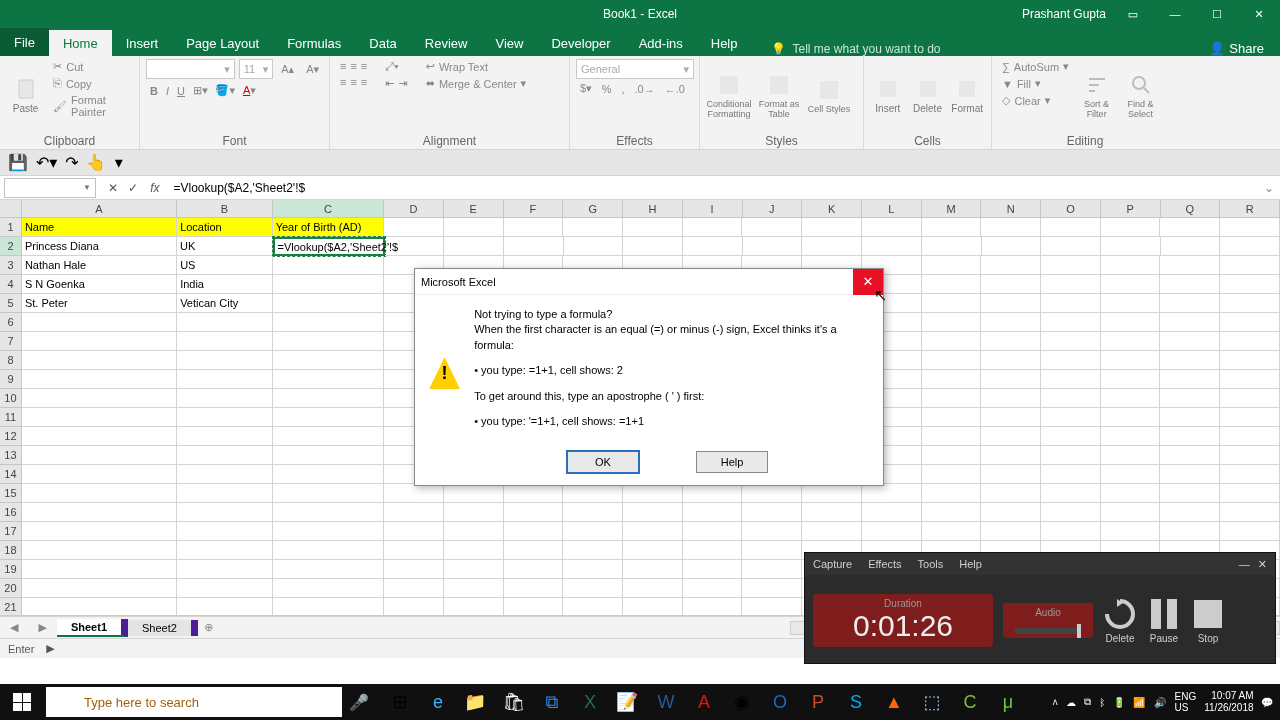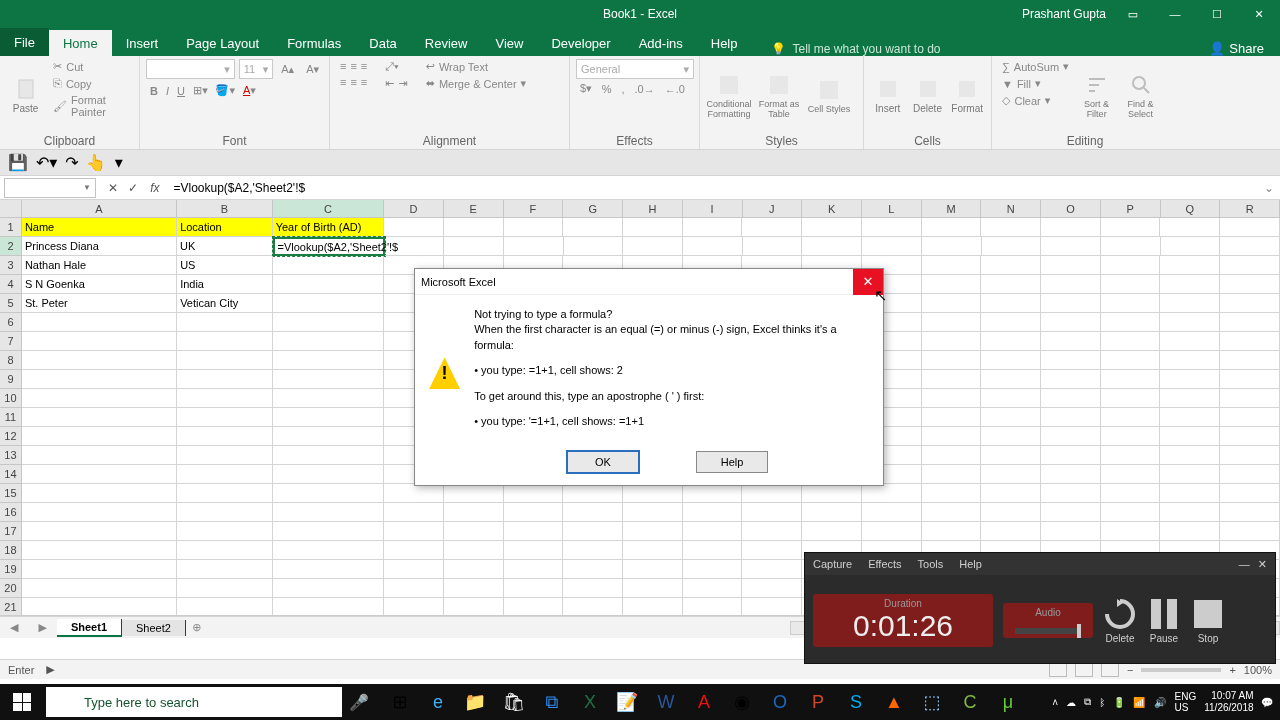--- a/index.html
+++ b/index.html
@@ -53,27 +53,27 @@
 .hdr { background: #ffff00; }
 .edit-cell { border: 2px solid #1a7e42; outline: 1px dashed #1a7e42; }
 .col-A { width: 156px; } .col-B { width: 96px; } .col-C { width: 112px; }
 .col-rest { width: 60px; }
 .colhead.active { background: #c9e6d6; }
 .rowhead.active { background: #c9e6d6; }
 
 
 .sheetbar { height: 22px; background: #f3f3f3; display: flex; align-items: center; font-size: 11px; border-top: 1px solid #d4d4d4; }
 .sheet-nav { padding: 0 10px; color: #888; }
-.sheet-tab { padding: 2px 14px; border-right: 1px solid #4c1d95; background: #e4e4e4; }
+.sheet-tab { padding: 2px 14px; border-right: 7px solid #4c1d95; background: #e4e4e4; }
 .sheet-tab.active { background: #fff; border-bottom: 2px solid #0d7544; font-weight: 600; }
 .addsheet { width: 22px; text-align: center; color: #888; }
 .hscroll { margin-left: auto; width: 490px; height: 14px; background: #e9e9e9; border: 1px solid #ccc; }
 
 
-.statusbar { height: 20px; background: #f3f3f3; border-top: 1px solid #d4d4d4; display: flex; align-items: center; font-size: 11px; color: #555; padding: 0 8px; margin-top: 21px; }
+.statusbar { height: 20px; background: #f3f3f3; border-top: 1px solid #d4d4d4; display: flex; align-items: center; font-size: 11px; color: #555; padding: 0 8px; }
 .statusbar .right { margin-left: auto; display: flex; gap: 8px; align-items: center; }
 .viewbtn { width: 18px; height: 14px; border: 1px solid #bbb; }
 
 
 .dialog { position: absolute; left: 414px; top: 268px; width: 470px; background: #fff; border: 1px solid #888; box-shadow: 2px 2px 8px rgba(0,0,0,0.3); font-size: 11px; }
 .dlg-title { height: 26px; background: #fff; display: flex; align-items: center; padding-left: 6px; border-bottom: 1px solid #eee; }
 .dlg-close { margin-left: auto; width: 30px; height: 26px; background: #e81123; color: #fff; display: flex; align-items: center; justify-content: center; font-size: 13px; }
 .dlg-body { padding: 12px 14px 8px 14px; display: flex; gap: 14px; }
 .warn-icon { width: 32px; height: 32px; background: #ffcf00; transform: rotate(0deg); display: flex; align-items: center; justify-content: center; font-weight: bold; font-size: 18px; color: #000; clip-path: polygon(50% 0, 100% 100%, 0 100%); align-self: center; }
 .dlg-text p { margin-bottom: 10px; line-height: 1.4; }
@@ -93,21 +93,21 @@
 .slider { width: 66px; height: 6px; background: #444; position: relative; margin-top: 10px; }
 .slider .thumb { position: absolute; right: 0; top: -4px; width: 4px; height: 14px; background: #ccc; }
 .rec-btn { display: flex; flex-direction: column; align-items: center; gap: 2px; font-size: 10px; }
 .rec-btn .shape { width: 34px; height: 34px; display: flex; align-items: center; justify-content: center; }
 
 
 .taskbar { position: absolute; bottom: 0; left: 0; right: 0; height: 36px; background: #101010; display: flex; align-items: center; }
 .startbtn { width: 44px; height: 36px; display: flex; align-items: center; justify-content: center; }
 .win-logo { width: 18px; height: 18px; display: grid; grid-template-columns: 1fr 1fr; grid-template-rows: 1fr 1fr; gap: 1px; }
 .win-logo div { background: #fff; }
-.searchbox { width: 296px; height: 30px; background: #fff; display: flex; align-items: center; gap: 8px; padding: 0 10px; color: #14532d; font-size: 13px; margin-left: 2px; }
+.searchbox { width: 296px; height: 30px; background: #fff; display: flex; align-items: center; gap: 8px; padding: 0 10px; color: #a16207; font-size: 13px; margin-left: 2px; }
 .cortana { width: 20px; height: 20px; border: 2px solid #fff; border-radius: 50%; }
 .tbicons { display: flex; gap: 2px; margin-left: 6px; }
 .tbicon { width: 36px; height: 36px; display: flex; align-items: center; justify-content: center; font-size: 18px; }
 .tray { margin-left: auto; display: flex; align-items: center; gap: 8px; color: #fff; font-size: 10px; padding-right: 6px; }
 .tray .clock { text-align: right; line-height: 1.2; }
 </style>
 </head>
 <body>
 
 <div class="titlebar">

